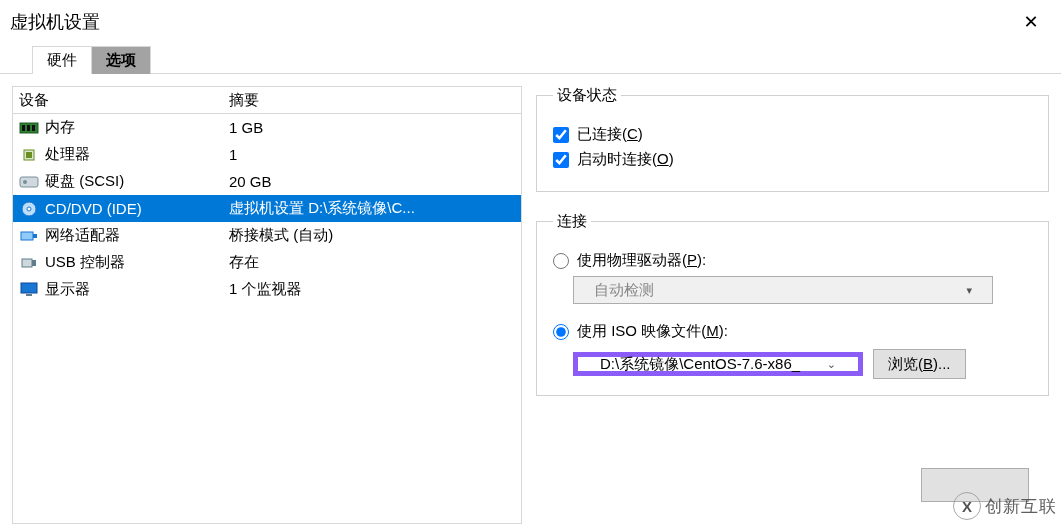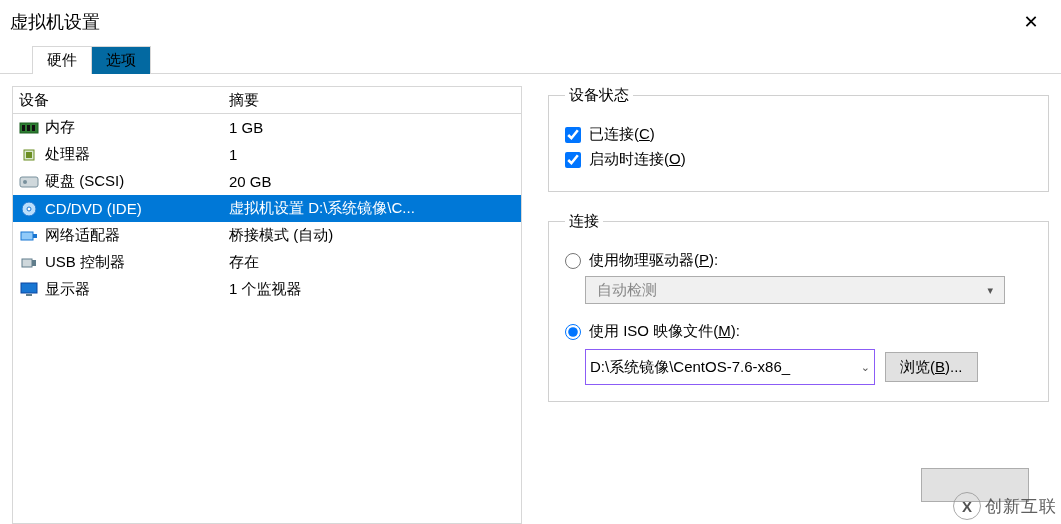--- a/index.html
+++ b/index.html
@@ -37,31 +37,32 @@
   .tab {
     padding: 4px 14px;
     border: 1px solid #d7d7d7;
     border-bottom: none;
     background: #fff;
     margin-bottom: -1px;
     font-size: 15px;
     cursor: default;
   }
   .tab.inactive {
-    background: #0369a1;
+    background: #a3a3a3;
     border-left: none;
+    font-weight: bold;
   }
   .tab.active {
     background: #fff;
   }
   .content {
     display: flex;
     height: calc(524px - 44px - 30px);
     padding: 12px 12px 0 12px;
-    gap: 26px;
+    gap: 14px;
     justify-content: flex-end;
   }
   .left-pane {
     flex: 0 0 510px;
     border: 1px solid #d7d7d7;
     background: #fff;
   }
   .dev-header, .dev-row {
     display: flex;
     height: 27px;
@@ -115,40 +116,40 @@
   }
   .underline-hotkey { text-decoration: underline; }
   input[type=checkbox], input[type=radio] {
     width: 16px; height: 16px; margin:0;
   }
   .combo {
     display:flex; align-items:center;
     height: 28px;
     border: 1px solid #adadad;
     background: #fff;
-    padding: 0 11px;
+    padding: 0 20px;
     width: 420px;
     margin-left: 20px;
     justify-content: space-between;
   }
   .combo.disabled {
     background: #f0f0f0;
     color: #888;
   }
   .chev { font-size: 11px; color:#555; }
   .iso-row {
     display: flex; gap: 10px; align-items: center; margin-left: 20px; margin-top:8px;
   }
   .iso-input {
-    height: 36px;
-    border: 1px solid #8b5cf6;
+    height: 24px;
+    border: 5px solid #8b5cf6;
     background: #fff;
     flex: 0 0 290px;
     display:flex; align-items:center; justify-content:space-between;
-    padding: 0 4px;
+    padding: 0 22px;
   }
   .browse-btn {
     height: 30px;
     padding: 0 14px;
     border: 1px solid #adadad;
     background: #e1e1e1;
     display:flex; align-items:center;
     font-size:15px;
   }
   .bottom-btn {

